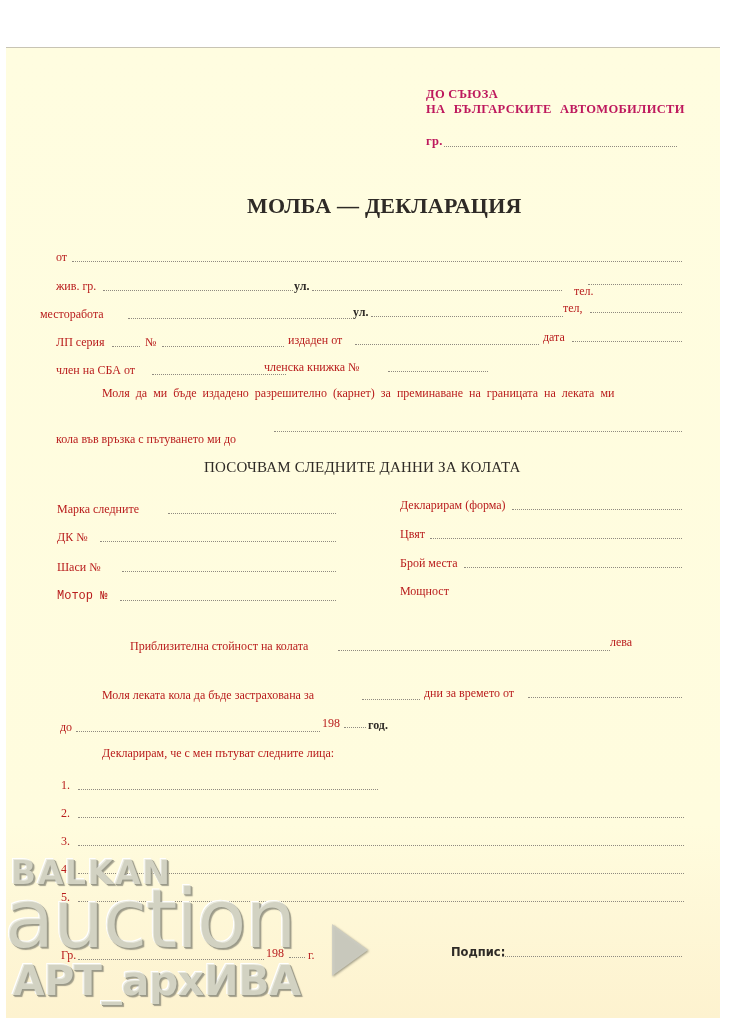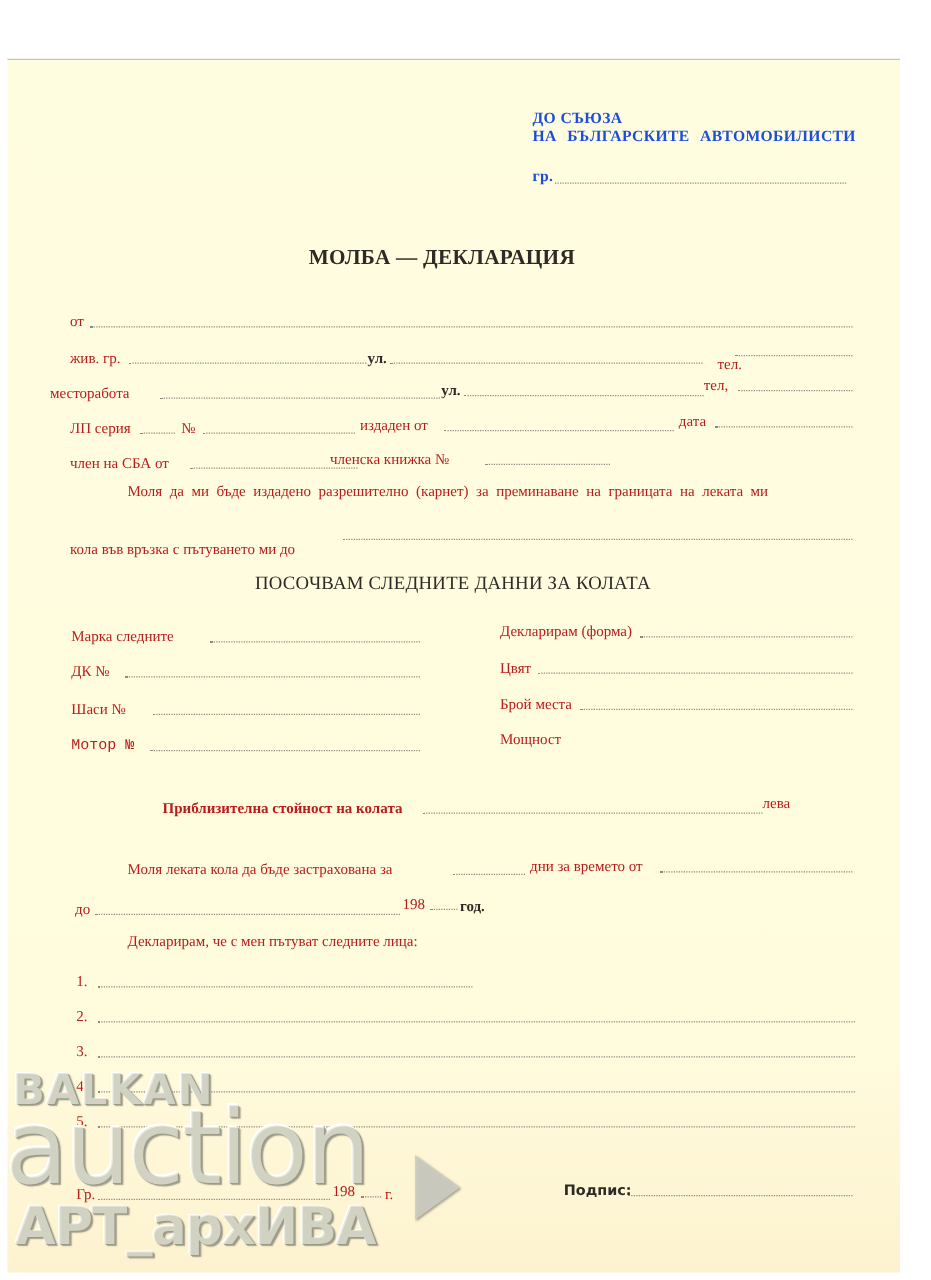--- a/index.html
+++ b/index.html
@@ -12,22 +12,22 @@
     .paper {
       position: absolute; left: 6px; top: 47px; width: 714px; height: 970px;
       background: linear-gradient(180deg, #fffde0 0%, #fffcde 80%, #fdf2cf 100%);
       border-top: 1px solid #c8c4b4;
     }
     .t { position: absolute; white-space: nowrap; font-size: 12px; line-height: 14px; color: #b91c1c; }
     .dots {
       position: absolute; height: 0;
       border-bottom: 1px dotted #8f8a80;
     }
-    .head { font-weight: bold; font-size: 12.5px; color: #1d4ed8; letter-spacing: 0.3px; }
-    .title { font-weight: bold; font-size: 17px; color: #2e2a26; letter-spacing: 0.2px; }
+    .head { font-weight: bold; font-size: 12.5px; color: #be185d; letter-spacing: 0.3px; }
+    .title { font-weight: bold; font-size: 22px; color: #2e2a26; letter-spacing: 0.2px; }
     .subtitle { font-size: 15px; color: #2e2a26; letter-spacing: 0.2px; }
     .bold { font-weight: bold; color: #2e2a26; }
     .wm {
       position: absolute; font-family: "DejaVu Sans", sans-serif; font-weight: bold;
       color: rgba(225,225,210,0.78);
       text-shadow: 1px 1px 0 #9a9a8a, 2px 2px 1px rgba(90,90,80,0.55), -1px -1px 0 #ffffff;
       white-space: nowrap; line-height: 1;
     }
     .wm-arrow {
       position: absolute; width: 0; height: 0;
@@ -95,21 +95,21 @@
 <div class="dots" style="left:120px;top:600px;width:216px;"></div>
 
 <div class="t" style="left:400px;top:498px;">Декларирам (форма)</div>
 <div class="dots" style="left:512px;top:509px;width:170px;"></div>
 <div class="t" style="left:400px;top:527px;">Цвят</div>
 <div class="dots" style="left:430px;top:538px;width:252px;"></div>
 <div class="t" style="left:400px;top:556px;">Брой места</div>
 <div class="dots" style="left:464px;top:567px;width:218px;"></div>
 <div class="t" style="left:400px;top:584px;">Мощност</div>
 
-<div class="t" style="left:130px;top:639px;font-weight:bold;">Приблизителна стойност на колата</div>
+<div class="t" style="left:130px;top:639px;">Приблизителна стойност на колата</div>
 <div class="dots" style="left:338px;top:650px;width:272px;"></div>
 <div class="t" style="left:610px;top:635px;">лева</div>
 
 <div class="t" style="left:102px;top:688px;">Моля леката кола да бъде застрахована за</div>
 <div class="dots" style="left:362px;top:699px;width:58px;"></div>
 <div class="t" style="left:424px;top:686px;">дни за времето от</div>
 <div class="dots" style="left:528px;top:697px;width:154px;"></div>
 
 <div class="t" style="left:60px;top:720px;">до</div>
 <div class="dots" style="left:76px;top:731px;width:244px;"></div>

